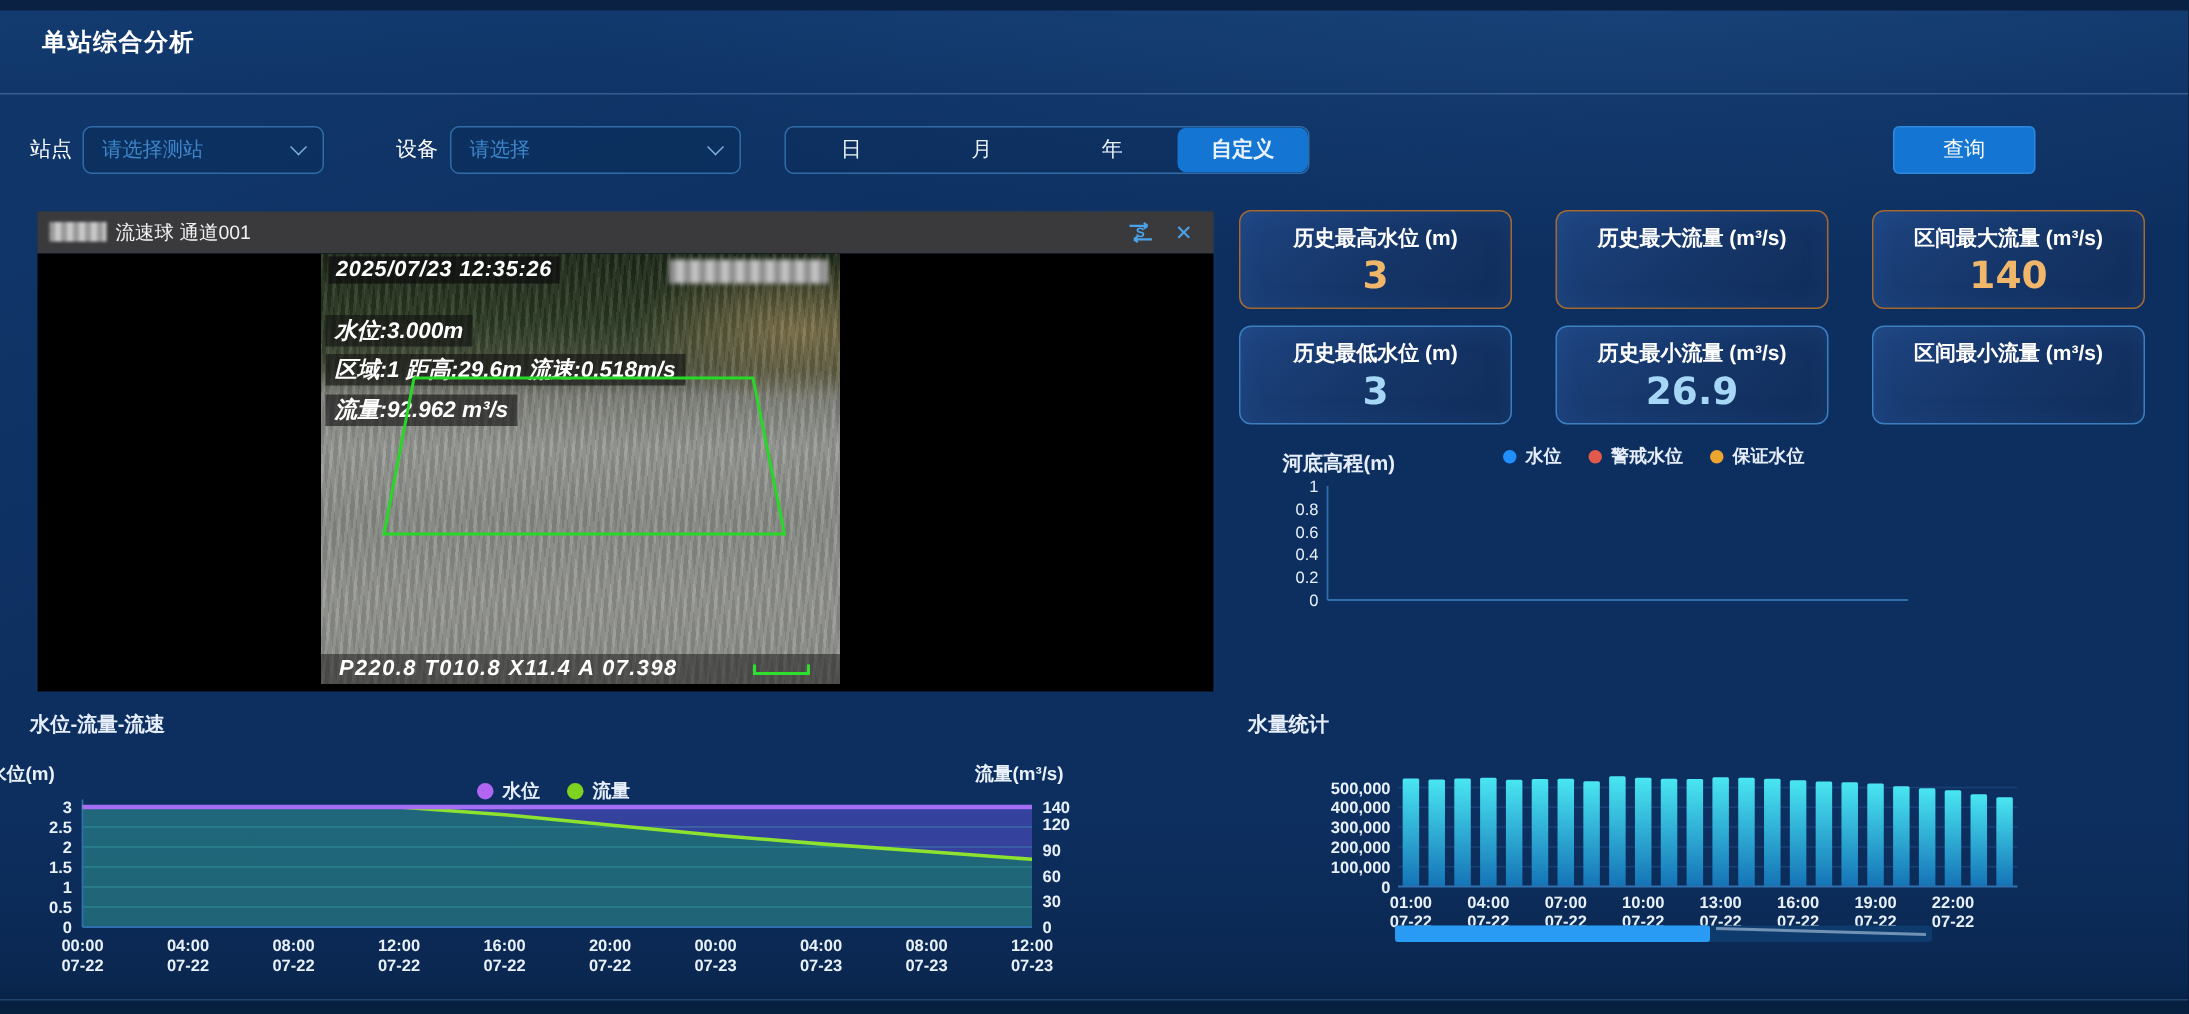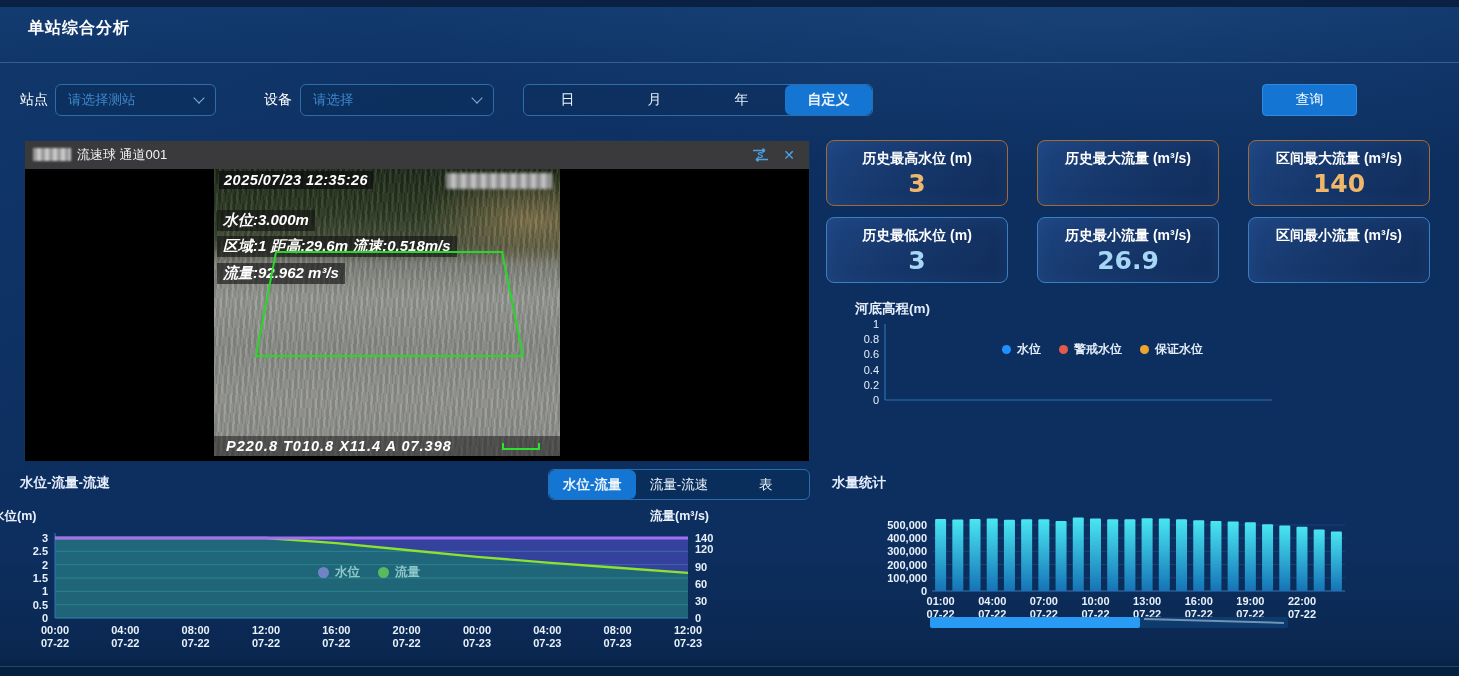--- a/index.html
+++ b/index.html
@@ -80,21 +80,21 @@
   .stat-card .s-label { font-size:14px; font-weight:bold; color:#fff; }
   .stat-card .s-value { font-size:25px; font-weight:bold; margin-top:1px; font-family:"DejaVu Sans","Liberation Sans",sans-serif; }
   .stat-card.max { border:1px solid #a56a31; }
   .stat-card.max .s-value { color:#f0b76a; }
   .stat-card.min { border:1px solid #3c7fc0; }
   .stat-card.min .s-value { color:#a6d7f7; }
 
   
   .riverbed-title { position:absolute; left:855px; top:300px; font-size:13.5px; font-weight:bold; color:#e6eefb; }
   .rb-legend { position:absolute; left:1002px; top:296px; display:flex; gap:18px; align-items:center; }
-  .lg-item { display:flex; gap:6px; align-items:center; font-size:12px; font-weight:bold; color:#e6eefb;margin-top:45px; }
+  .lg-item { display:flex; gap:6px; align-items:center; font-size:12px; font-weight:bold; color:#e6eefb; }
   .lg-dot { width:9px; height:9px; border-radius:50%; }
 
   
   .sec-title { position:absolute; font-size:13.5px; font-weight:bold; color:#e6eefb; }
   .tab-group { position:absolute; left:548px; top:469px; width:262px; height:31px; display:flex;
     border:1px solid #2b6cab; border-radius:6px; background:rgba(10,45,90,.55); overflow:hidden; }
   .tab { flex:1; display:flex; align-items:center; justify-content:center; font-size:13.5px; color:#eaf2fb; cursor:pointer; }
   .tab.active { background:#1476d2; border-radius:6px; font-weight:bold; }
 
   .lf-legend { position:absolute; left:318px; top:519px; display:flex; gap:18px; align-items:center; }
@@ -213,25 +213,20 @@
         <line x1="47" y1="88" x2="434" y2="88" stroke="#2f6fae" stroke-width="1.2"></line>
         <text x="41" y="16" text-anchor="end" font-size="11" fill="#e8f1fa">1</text>
         <text x="41" y="31.2" text-anchor="end" font-size="11" fill="#e8f1fa">0.8</text>
         <text x="41" y="46.4" text-anchor="end" font-size="11" fill="#e8f1fa">0.6</text>
         <text x="41" y="61.6" text-anchor="end" font-size="11" fill="#e8f1fa">0.4</text>
         <text x="41" y="76.8" text-anchor="end" font-size="11" fill="#e8f1fa">0.2</text>
         <text x="41" y="92" text-anchor="end" font-size="11" fill="#e8f1fa">0</text>
       </svg></div>
 
   <div class="sec-title" style="left:20px;top:474px">水位-流量-流速</div>
-  <div class="tab-group">
-    <div class="tab active">水位-流量</div>
-    <div class="tab">流量-流速</div>
-    <div class="tab">表</div>
-  </div>
 
   <div class="axis-title" style="left:-8px;top:508px">水位(m)</div>
   <div class="axis-title" style="left:650px;top:508px">流量(m³/s)</div>
   <div class="lf-legend">
     <div class="lg-item">
       <span class="lg-dot" style="background:#b066f0"></span>
       <span>水位</span>
     </div>
     <div class="lg-item">
       <span class="lg-dot" style="background:#7ed321"></span>

